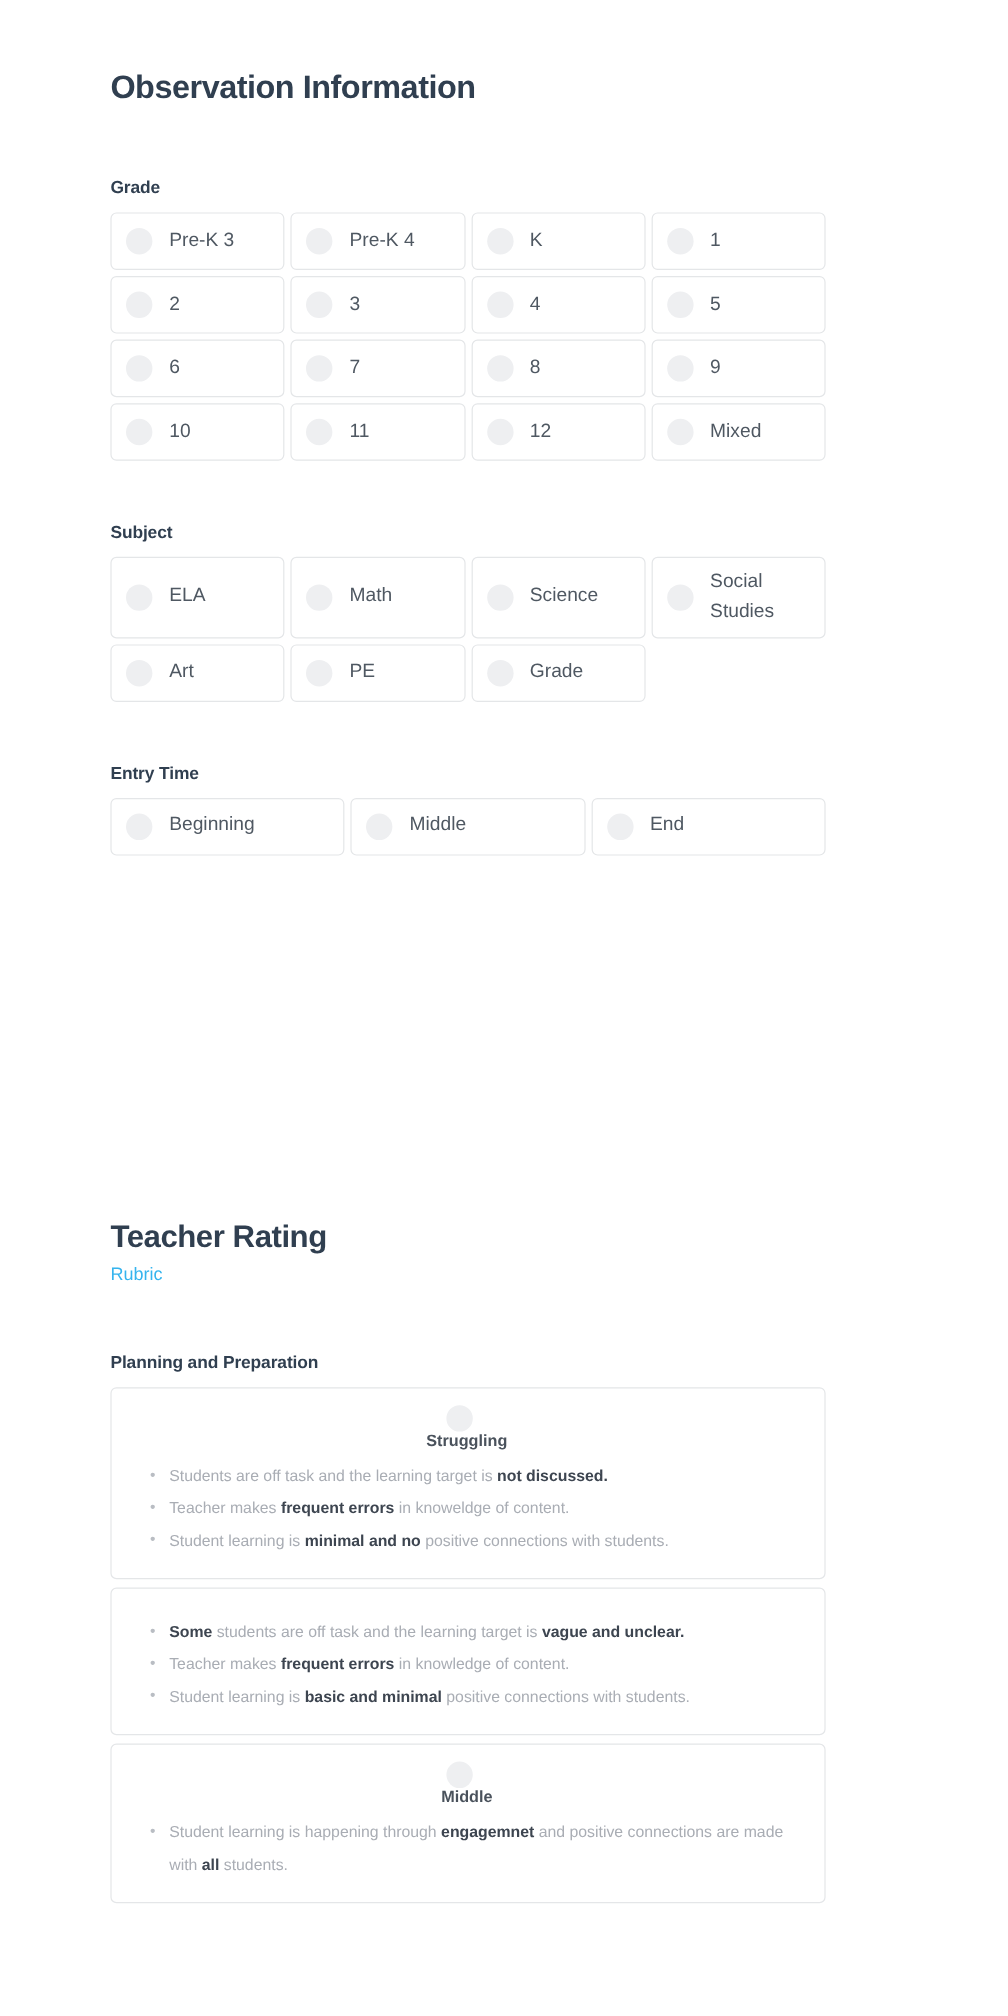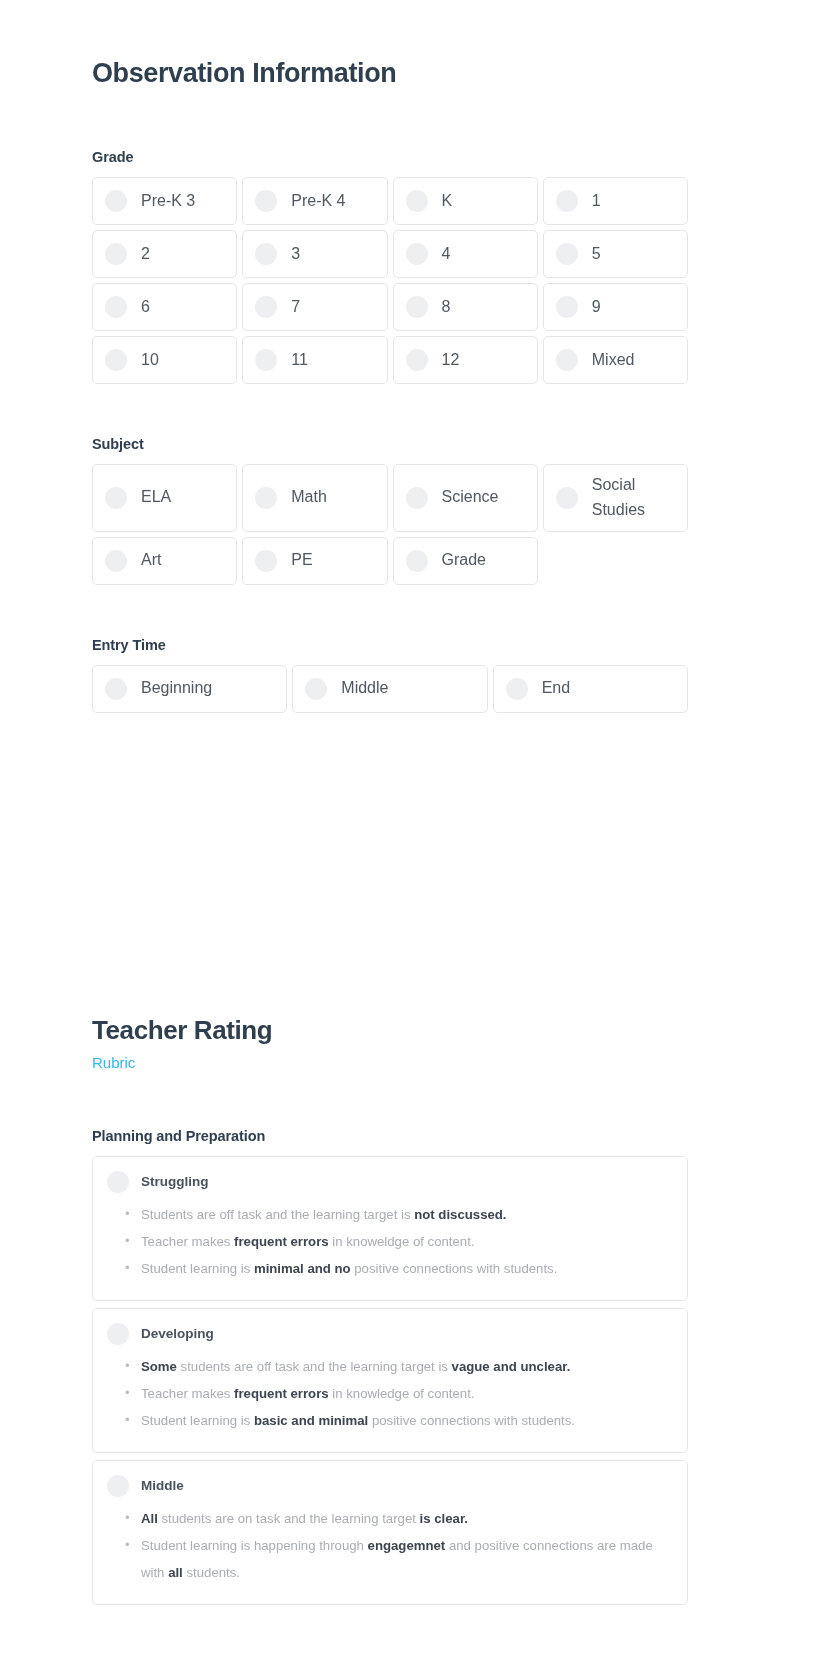--- a/index.html
+++ b/index.html
@@ -103,20 +103,21 @@
     border: 1px solid #e4e6e8;
     border-radius: 5px;
     padding: 14px 16px 18px 14px;
     margin-bottom: 7px;
     cursor: pointer;
   }
 
   .rubric-head {
     display: flex;
     align-items: center;
+    flex-direction: column;
   }
 
   .rubric-head .radio { margin-right: 12px; }
 
   .rubric-name {
     font-size: 13.5px;
     font-weight: bold;
     color: #4a525c;
   }
 
@@ -288,37 +289,32 @@
                 <span class="radio"></span>
                 <span class="rubric-name">Struggling</span>
               </div>
               <ul class="rubric-list">
                 <li><span>Students are off task and the learning target is </span><b>not discussed.</b></li>
                 <li><span>Teacher makes </span><b>frequent errors</b><span> in knoweldge of content.</span></li>
                 <li><span>Student learning is </span><b>minimal and no</b><span> positive connections with students.</span></li>
               </ul>
             </div>
             <div class="rubric-card">
-              <div class="rubric-head">
-                <span class="radio"></span>
-                <span class="rubric-name">Developing</span>
-              </div>
               <ul class="rubric-list">
                 <li><b>Some</b><span> students are off task and the learning target is </span><b>vague and unclear.</b></li>
                 <li><span>Teacher makes </span><b>frequent errors</b><span> in knowledge of content.</span></li>
                 <li><span>Student learning is </span><b>basic and minimal</b><span> positive connections with students.</span></li>
               </ul>
             </div>
             <div class="rubric-card">
               <div class="rubric-head">
                 <span class="radio"></span>
                 <span class="rubric-name">Middle</span>
               </div>
               <ul class="rubric-list">
-                <li><b>All</b><span> students are on task and the learning target </span><b>is clear.</b></li>
                 <li><span>Student learning is happening through </span><b>engagemnet</b><span> and positive connections are made with </span><b>all</b><span> students.</span></li>
               </ul>
             </div>
           </div>
       </div>
     </div>
 
   </div>
 </div>
 

